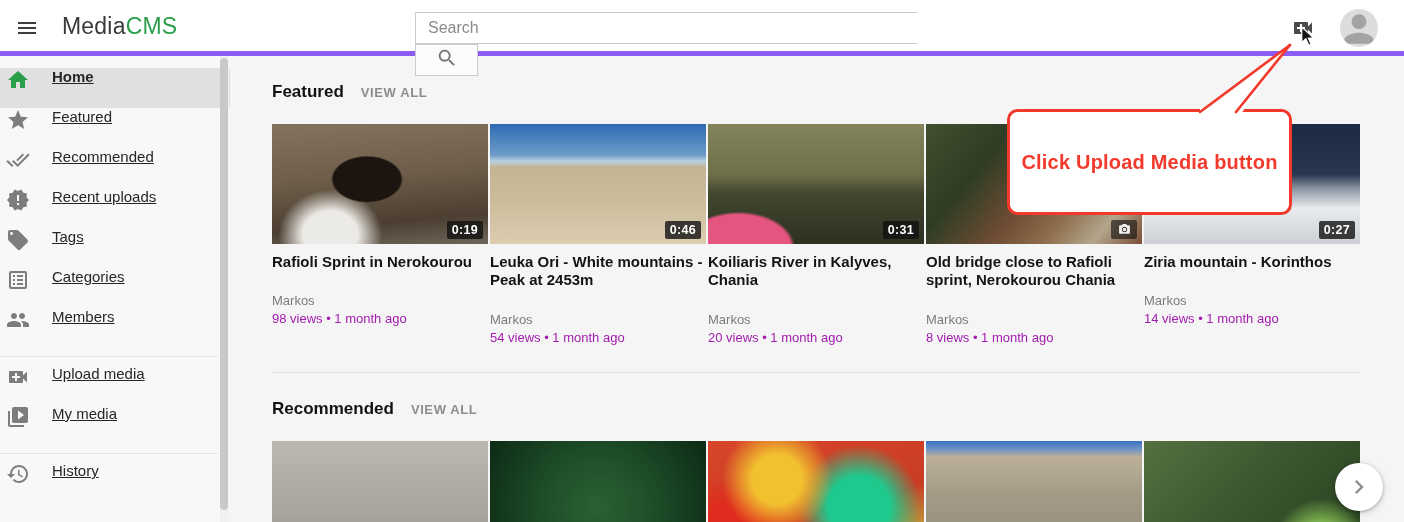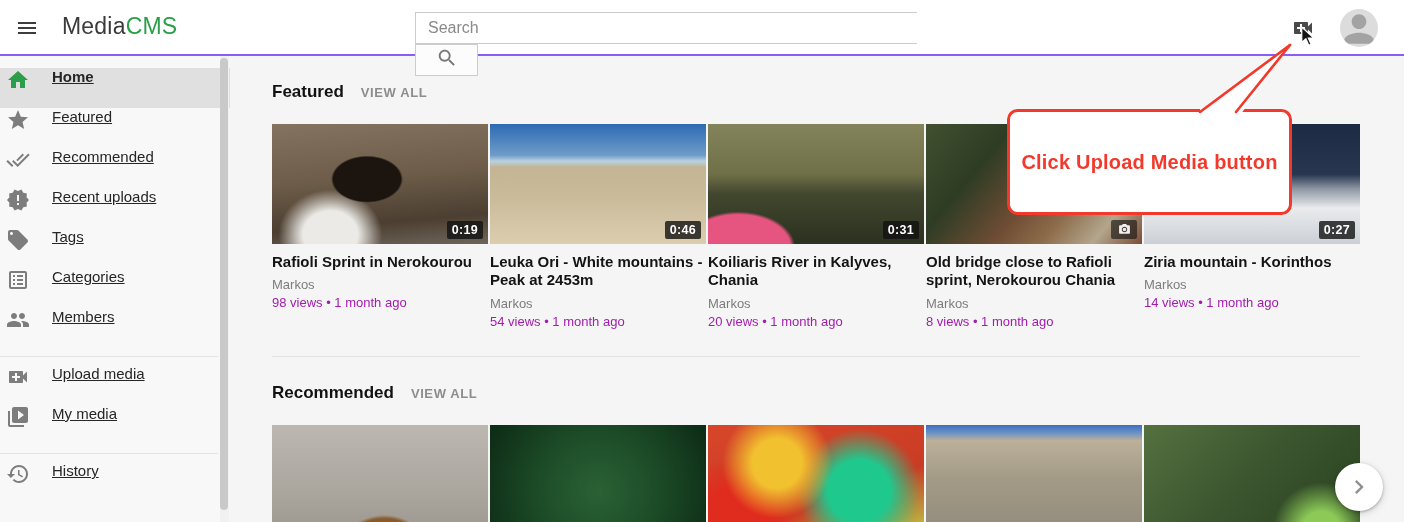--- a/index.html
+++ b/index.html
@@ -1,21 +1,21 @@
 <!DOCTYPE html>
 <html><head>
 <meta charset="utf-8">
 <style>
   * { margin:0; padding:0; box-sizing:border-box; }
   html,body { width:1404px; height:522px; overflow:hidden; }
   body { position:relative; font-family:"Liberation Sans", sans-serif; background:#f5f5f5; }
 
   
   .header { position:absolute; left:0; top:0; width:1404px; height:56px; background:#fff;
-            border-bottom:2px solid #8b5cf6; z-index:20; }
+            border-bottom:5px solid #8b5cf6; z-index:20; }
   .menu-btn { position:absolute; left:14px; top:16px; width:26px; height:24px; color:#3d3d3d; cursor:pointer; }
   .logo { position:absolute; left:62px; top:13px; font-size:23px; letter-spacing:.2px; color:#3a3a3a; }
   .logo .cms { color:#2b9e4a; }
   .searchbar { position:absolute; left:415px; top:12px; display:flex;flex-direction:column; }
   .search-input { width:502px; height:32px; border:1px solid #ccc; border-right:none; background:#fff;
                   font-family:"Liberation Sans", sans-serif; font-size:16px; padding:0 12px; color:#333; outline:none; }
   .search-input::placeholder { color:#8a8a8a; }
   .search-btn { width:63px; height:32px; border:1px solid #ccc; background:#fcfcfc; color:#777;
                 display:flex; align-items:center; justify-content:center; cursor:pointer; }
   .upload-btn { position:absolute; left:1291px; top:16px; width:24px; height:24px; color:#4a4a4a; cursor:pointer; }
@@ -42,21 +42,21 @@
   .view-all { font-size:13px; font-weight:bold; color:#8d8d8d; letter-spacing:.6px; margin-left:17px; cursor:pointer; }
   .cards { display:flex; gap:2px; width:1088px;justify-content:space-between; }
   .card { width:216px; cursor:pointer; }
   .thumb { position:relative; width:216px; height:120px; }
   .duration { position:absolute; right:5px; bottom:5px; background:rgba(18,18,18,.8); color:#fff;
               font-size:12.5px; font-weight:bold; padding:2px 5px; border-radius:2px; letter-spacing:.3px; }
   .cam-badge { position:absolute; right:5px; bottom:5px; width:26px; height:19px; background:rgba(18,18,18,.62);
                border-radius:2px; display:flex; align-items:center; justify-content:center; }
   .cam-badge svg { width:13px; height:13px; fill:#f0f0f0; }
   .card-title { margin-top:9px; font-size:15px; font-weight:bold; color:#141414; line-height:1.22; }
-  .card-author { margin-top:6px; font-size:13px; color:#7c7c7c; }
+  .card-author { margin-top:22px; font-size:13px; color:#7c7c7c; }
   .card-meta { margin-top:3px; font-size:13px; color:#a21caf; }
   .section-featured { border-bottom:1px solid #e2e2e2; padding-bottom:27px; width:1088px; margin-bottom:26px; }
 
   
   .t-f1 { background:
       radial-gradient(ellipse 58px 38px at 44% 46%, #1c140e 58%, rgba(28,20,14,0) 62%),
       radial-gradient(ellipse 72px 62px at 27% 92%, #eceae6 38%, rgba(236,234,230,0) 72%),
       linear-gradient(175deg, #83735f 0%, #6c5c49 45%, #4c3f31 78%, #6e655a 100%); }
   .t-f2 { background: linear-gradient(180deg, #2e6bb4 0%, #6d9cc7 26%, #b9d2e0 31%, #c3b493 36%, #cabb9b 62%, #dbcdae 100%); }
   .t-f3 { background:

